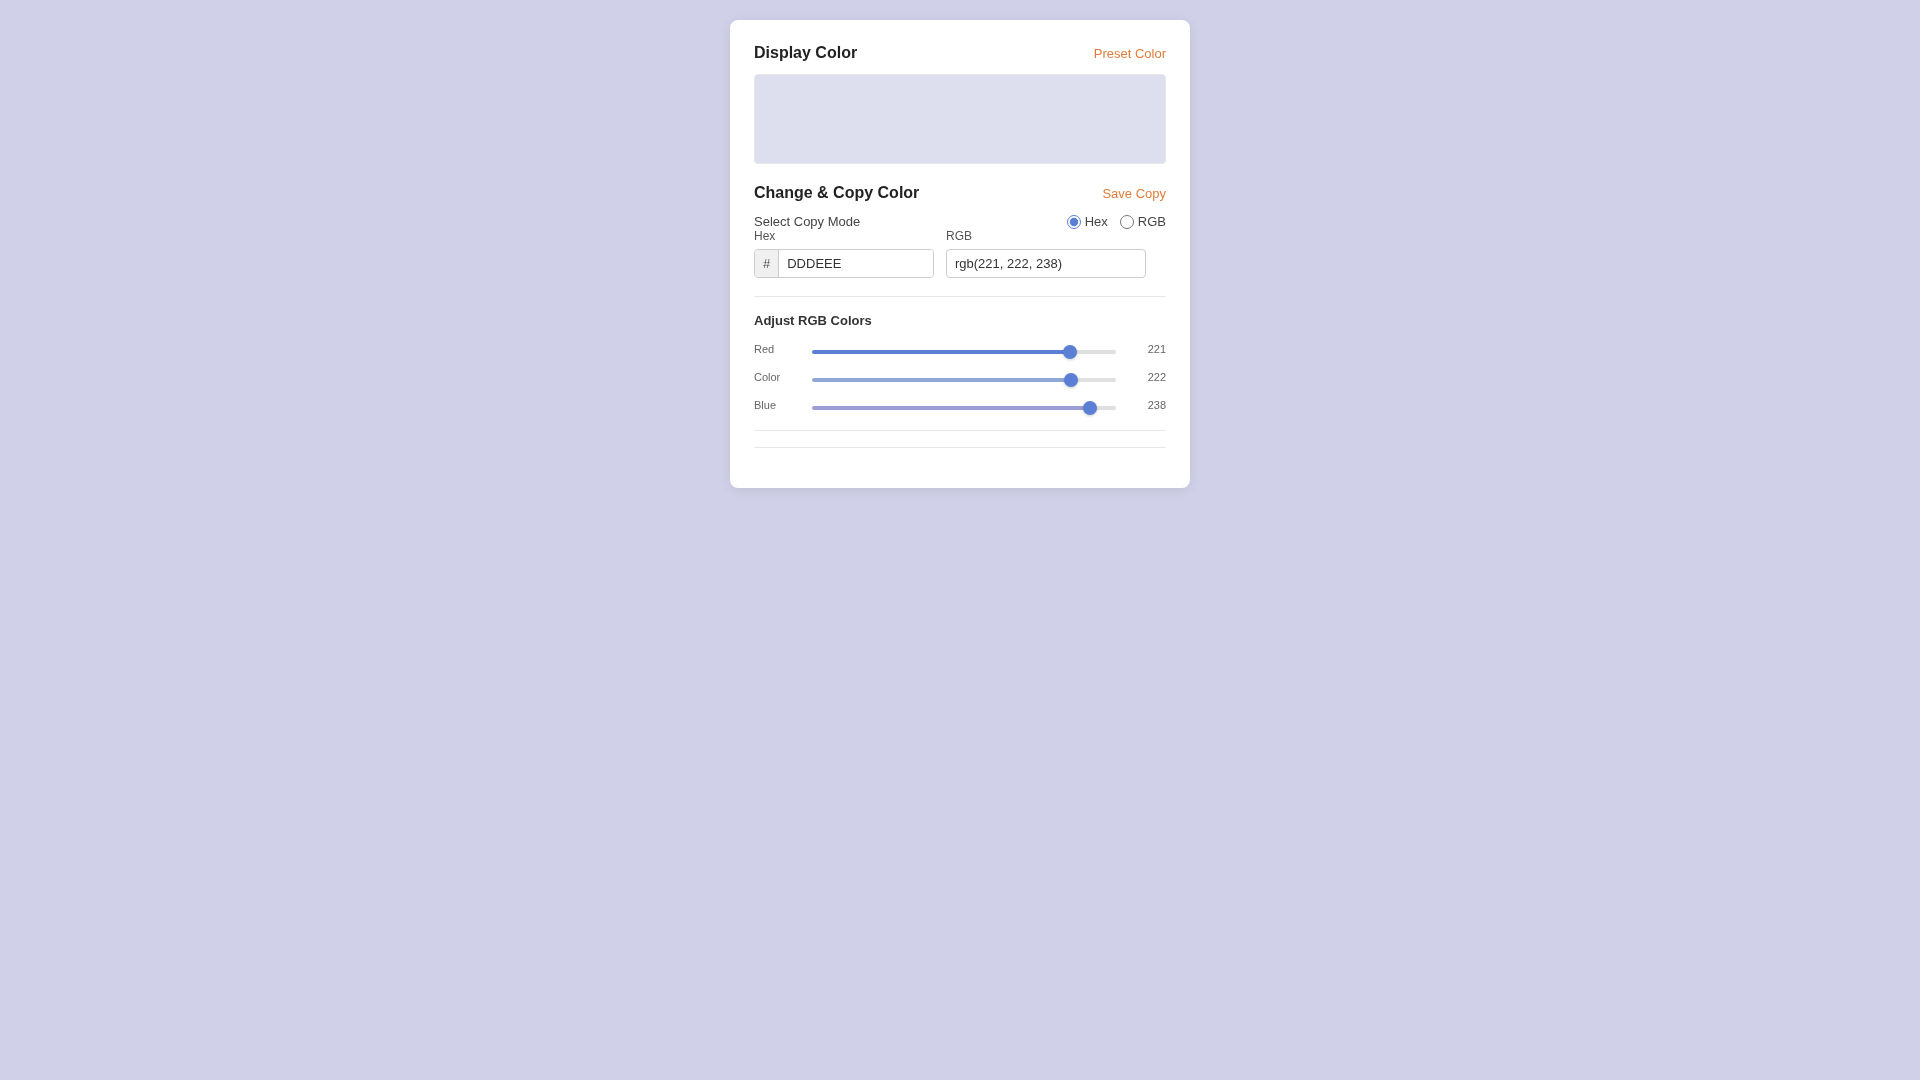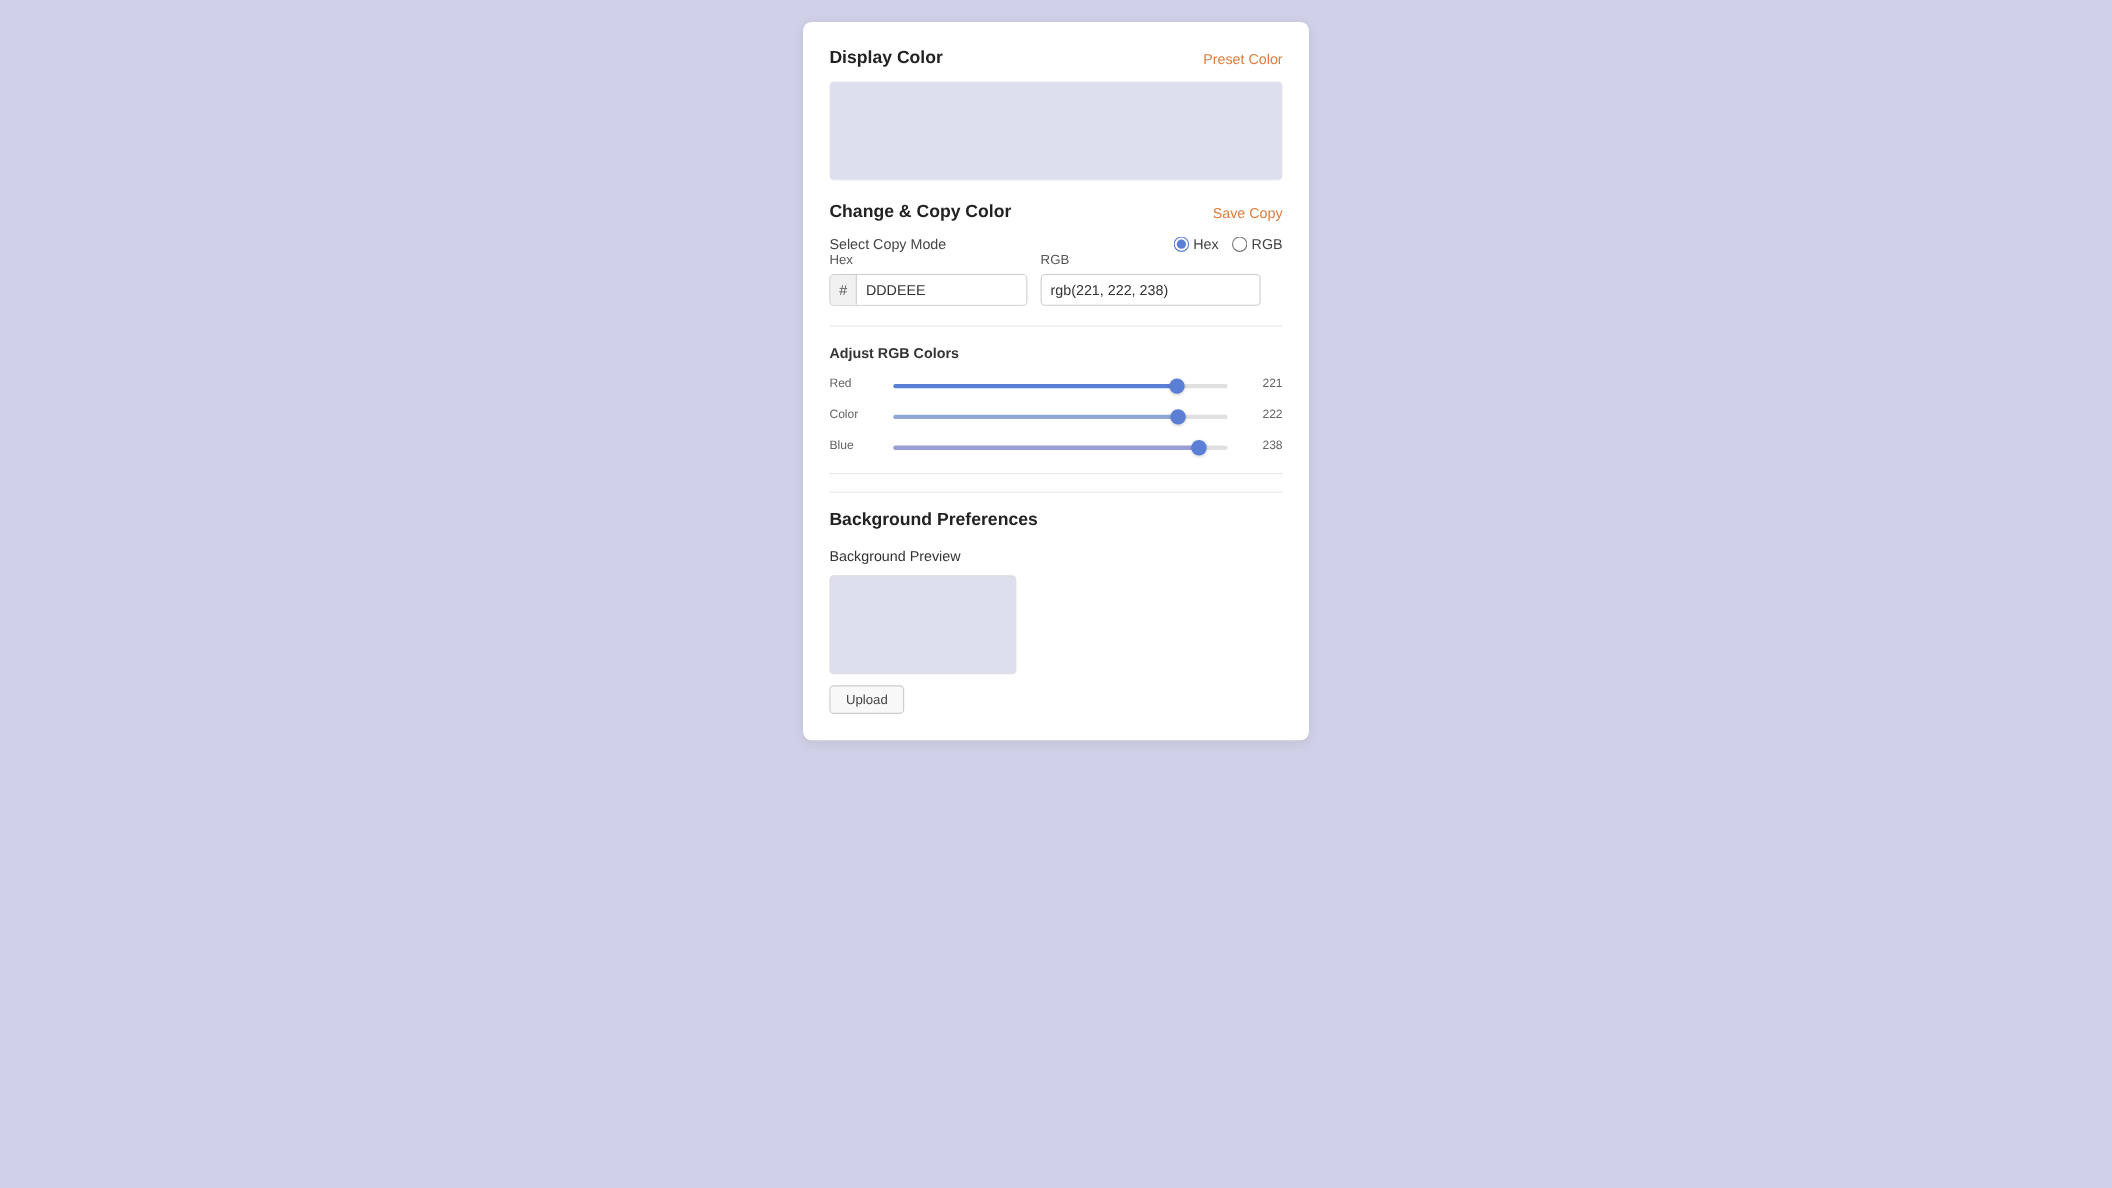--- a/index.html
+++ b/index.html
@@ -277,21 +277,14 @@
       <input type="range" class="slider-blue" min="0" max="255" value="238" style="">
     </div>
     <span class="slider-value">238</span>
   </div>
 
   <hr class="section-divider">
 
 
   <hr class="section-divider">
 
-  <div class="background-pref-section">
-    <span class="section-title">Background Preferences</span>
-    <div style="height: 16px;"></div>
-    <div class="background-preview-label">Background Preview</div>
-    <div class="background-preview-box"></div>
-    <button class="upload-button">Upload</button>
-  </div>
 
 </div>
 
 </body></html>

